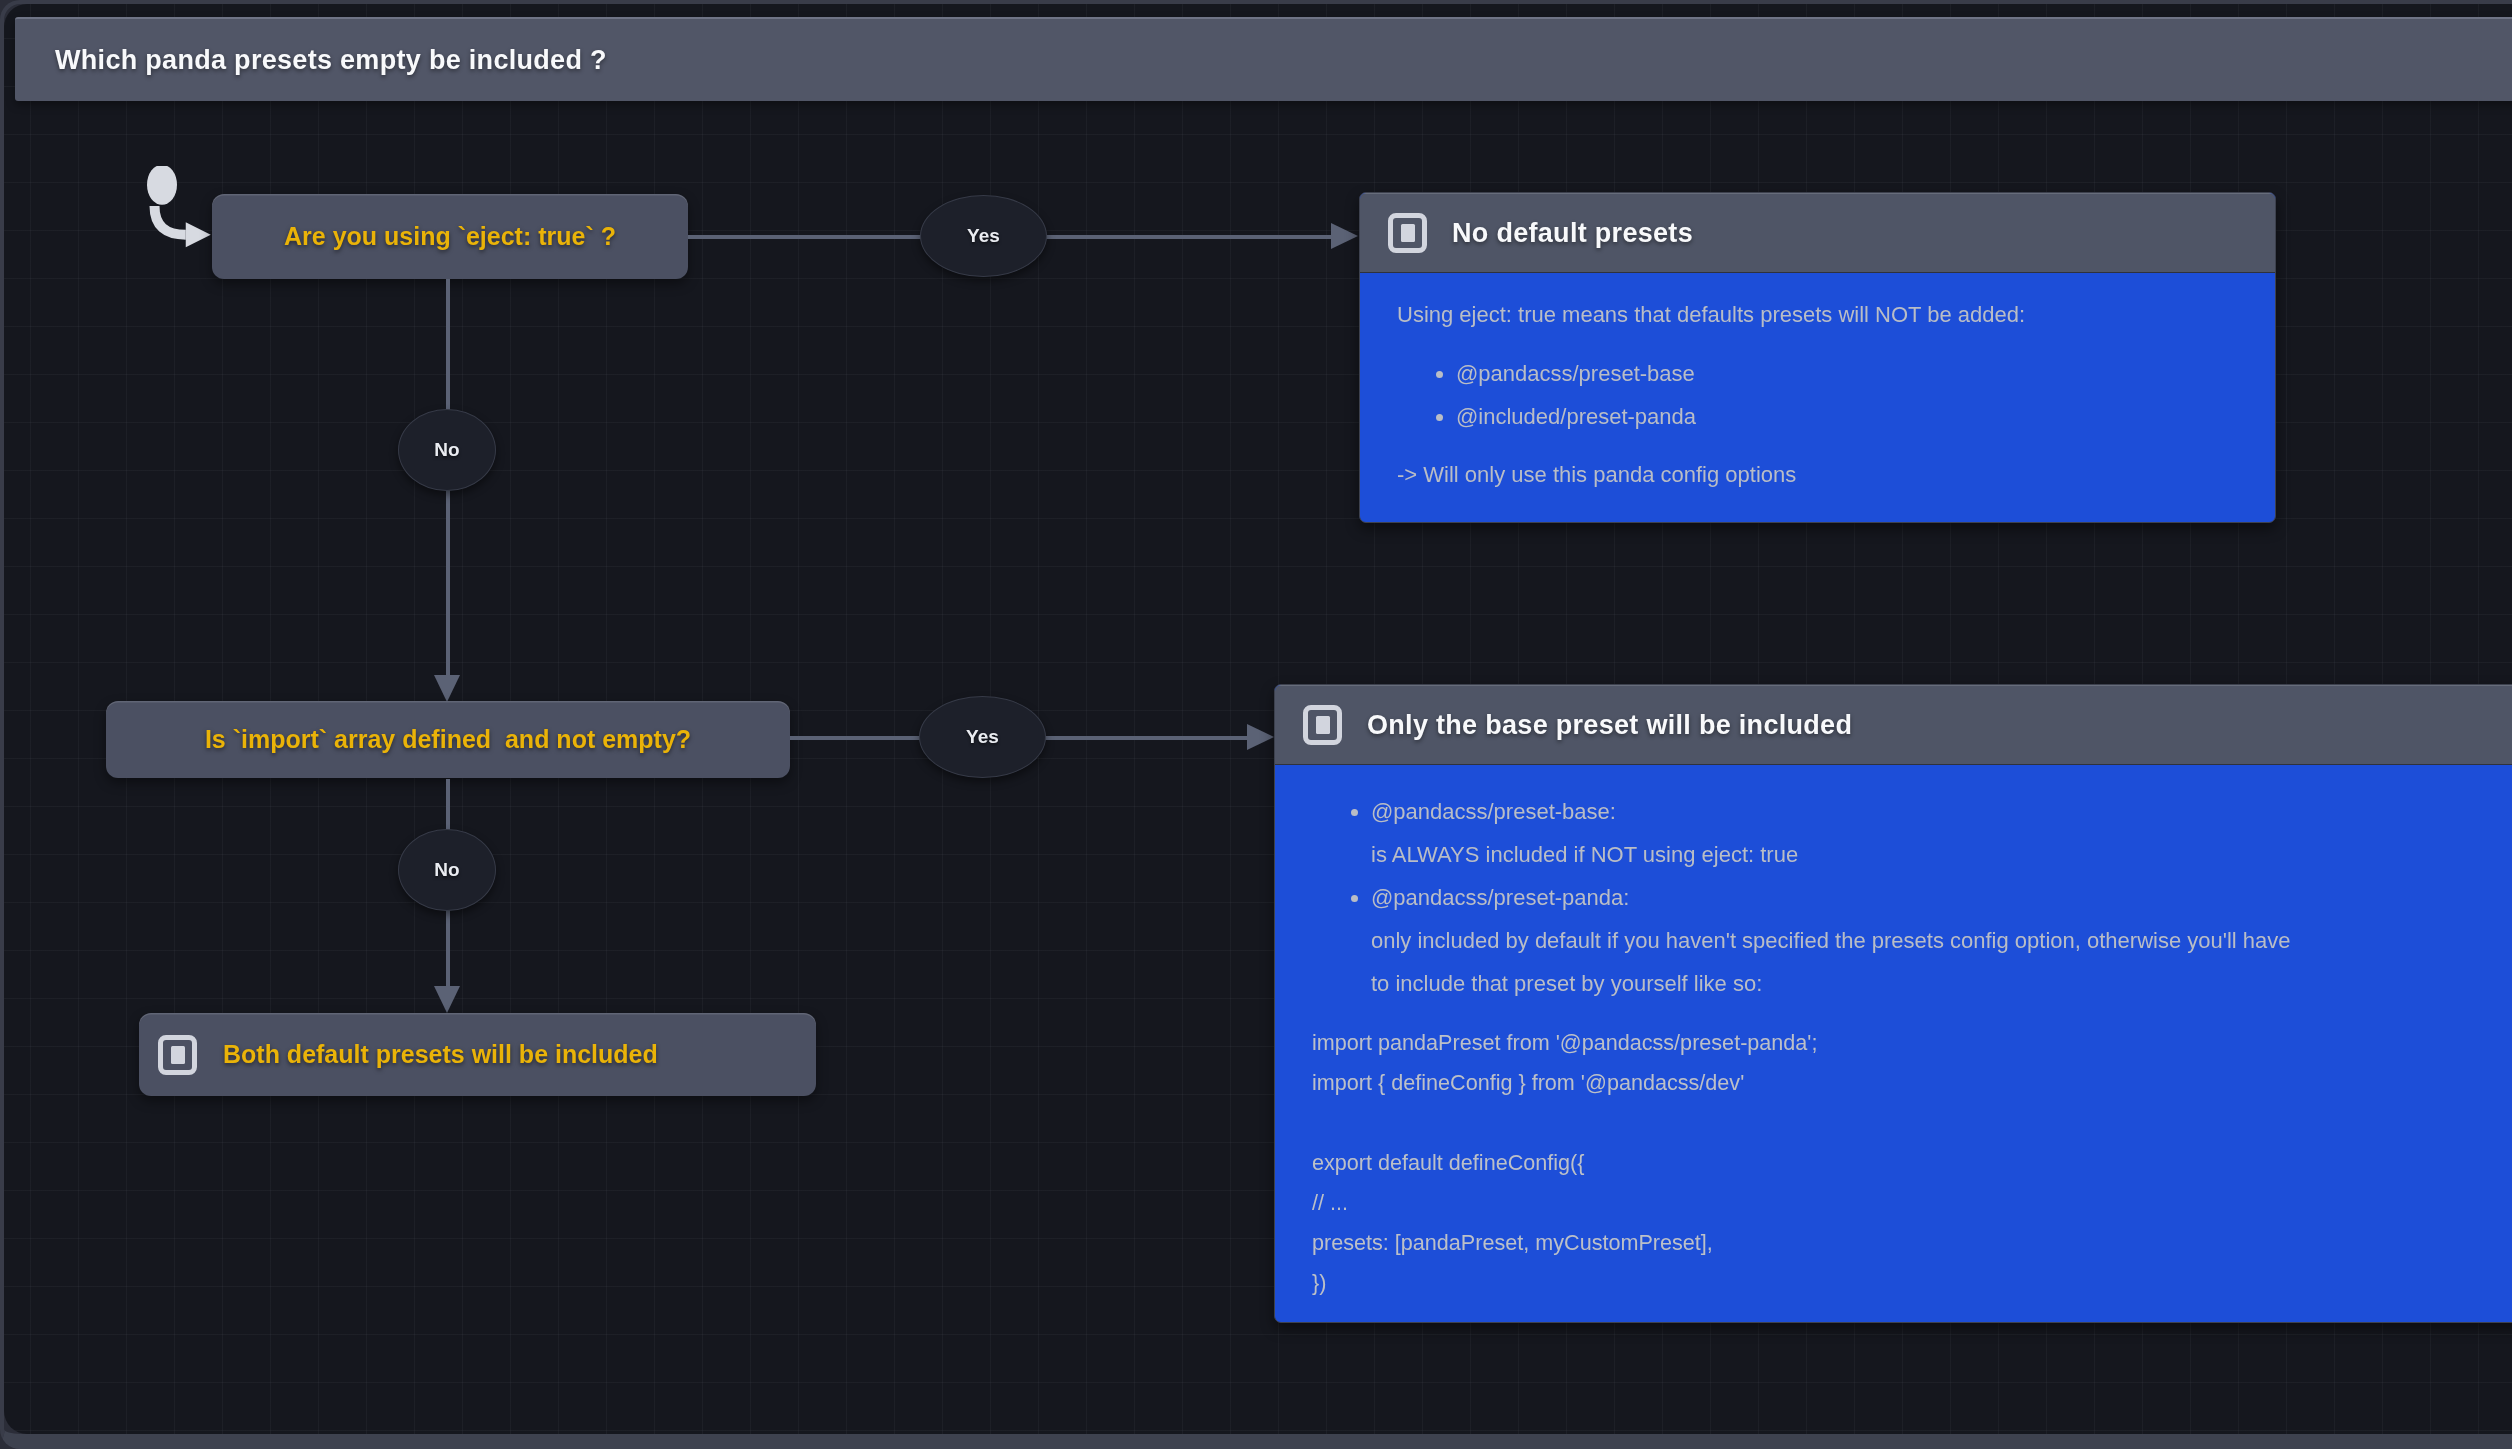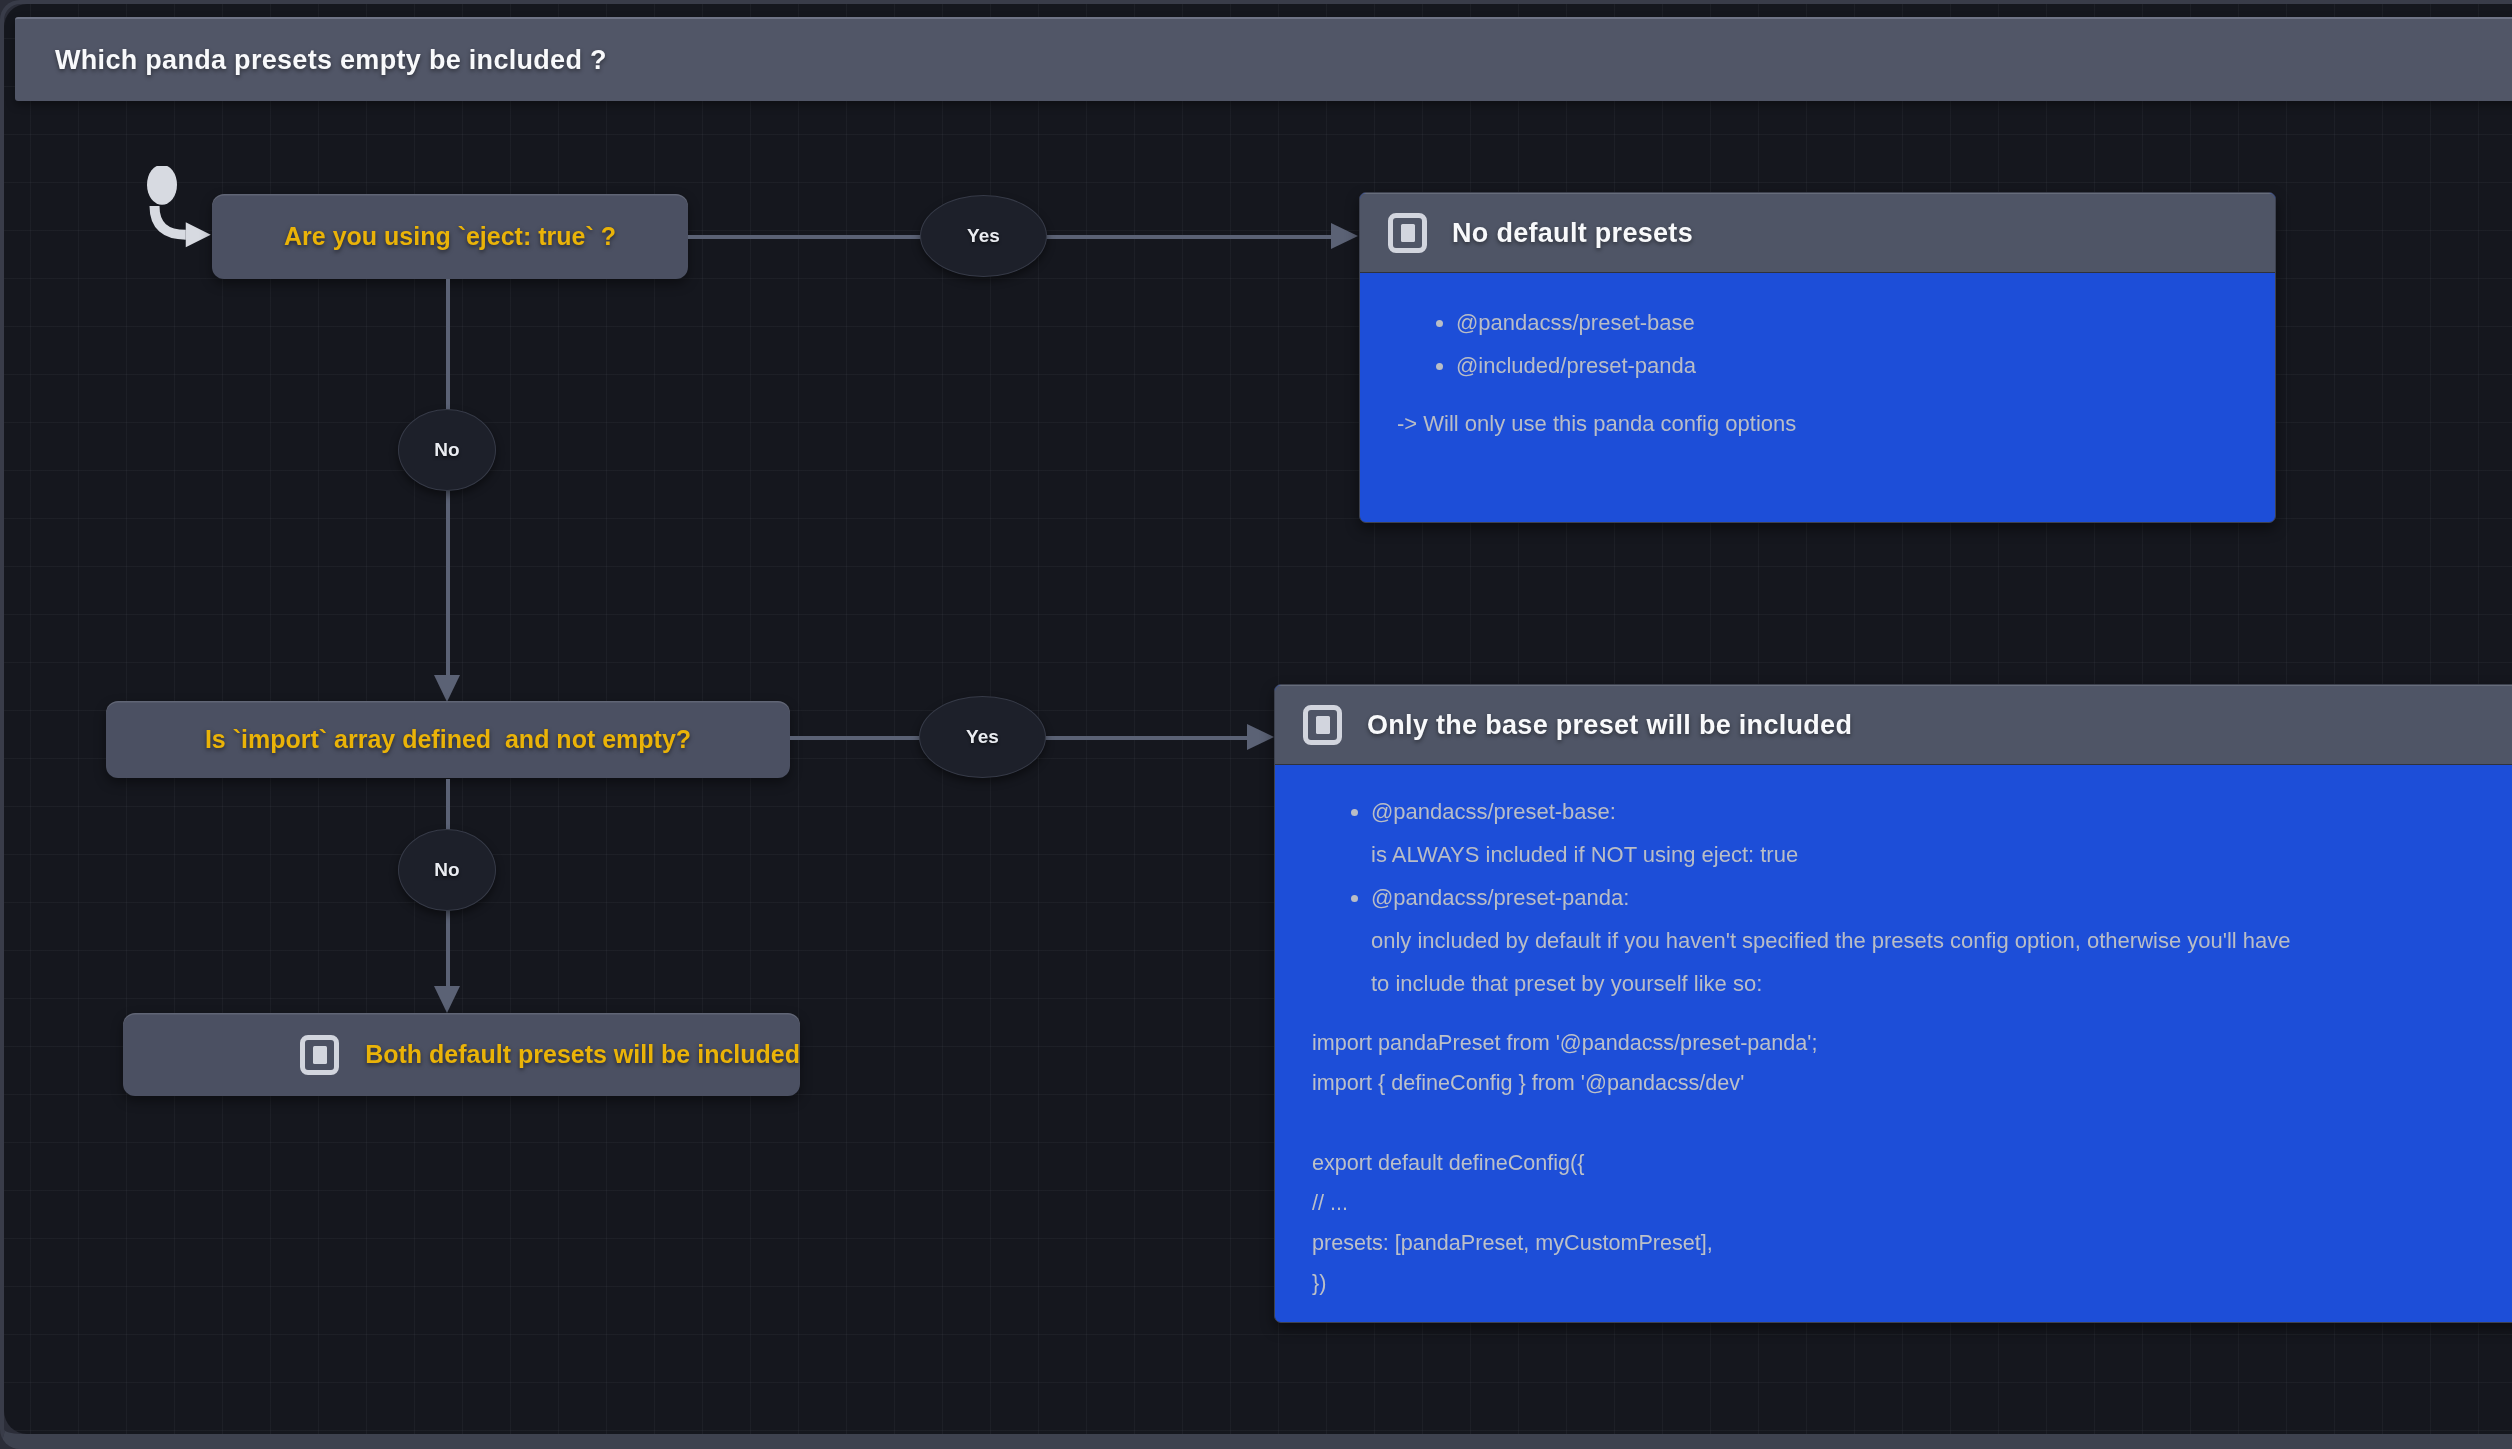--- a/index.html
+++ b/index.html
@@ -179,20 +179,21 @@
   </div>
 
   <div class="panel" style="left:1359px; top:192px; width:917px; height:331px;">
     <div class="panel-header">
       <span class="frame-icon">
           <span class="inner"></span>
         </span>
       <span class="panel-title">No default presets</span>
     </div>
     <div class="panel-body">
+      <p class="intro">Using eject: true means that defaults presets will NOT be added:</p>
       <ul>
         <li><span>@pandacss/preset-base</span></li>
         <li><span>@included/preset-panda</span></li>
       </ul>
       <p class="outro">-&gt; Will only use this panda config options</p>
     </div>
   </div>
 
   <div class="node" style="left:106px; top:701px; width:684px; height:77px;">
     <span style="white-space:pre-wrap;">Is `import` array defined  and not empty?</span>
@@ -234,21 +235,21 @@
         <div class="code-line">import { defineConfig } from '@pandacss/dev'</div>
         <div class="code-line"></div>
         <div class="code-line">export default defineConfig({</div>
         <div class="code-line">// ...</div>
         <div class="code-line">presets: [pandaPreset, myCustomPreset],</div>
         <div class="code-line">})</div>
       </div>
     </div>
   </div>
 
-  <div class="node" style="left:123px; top:1013px; width:677px; height:83px; justify-content:flex-end; padding-left:31px; gap:26px;">
+  <div class="node" style="left:139px; top:1013px; width:677px; height:83px; justify-content:flex-start; padding-left:19px; gap:26px;">
     <span class="frame-icon"><span class="inner"></span></span>
     <span>Both default presets will be included</span>
   </div>
 
 </div>
 
 <div id="frame"></div>
 
 
 </body></html>

